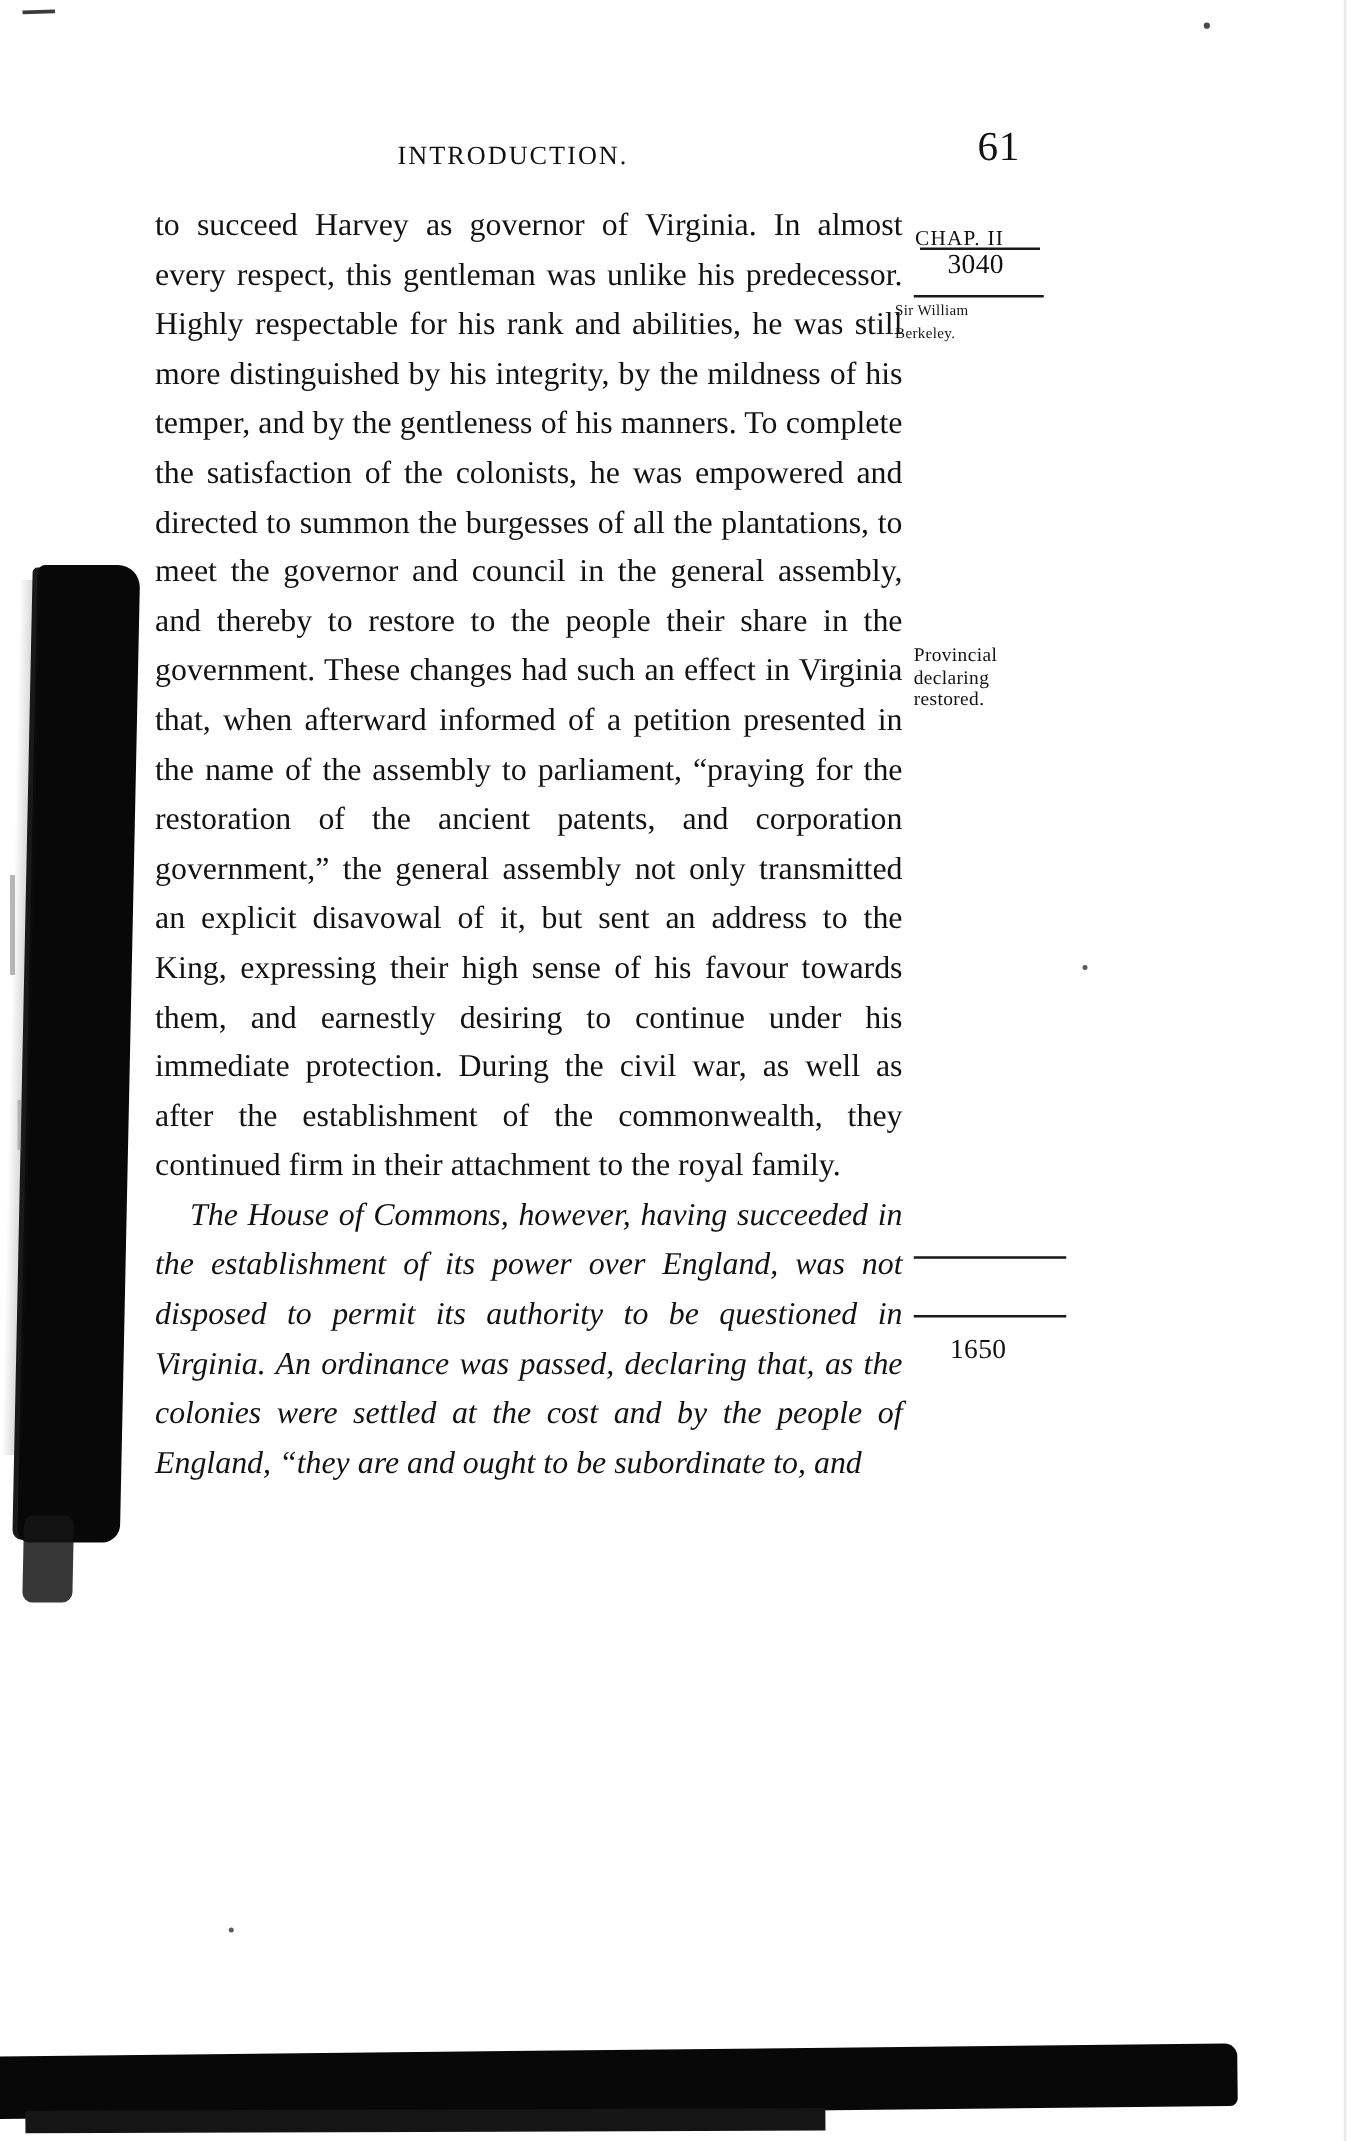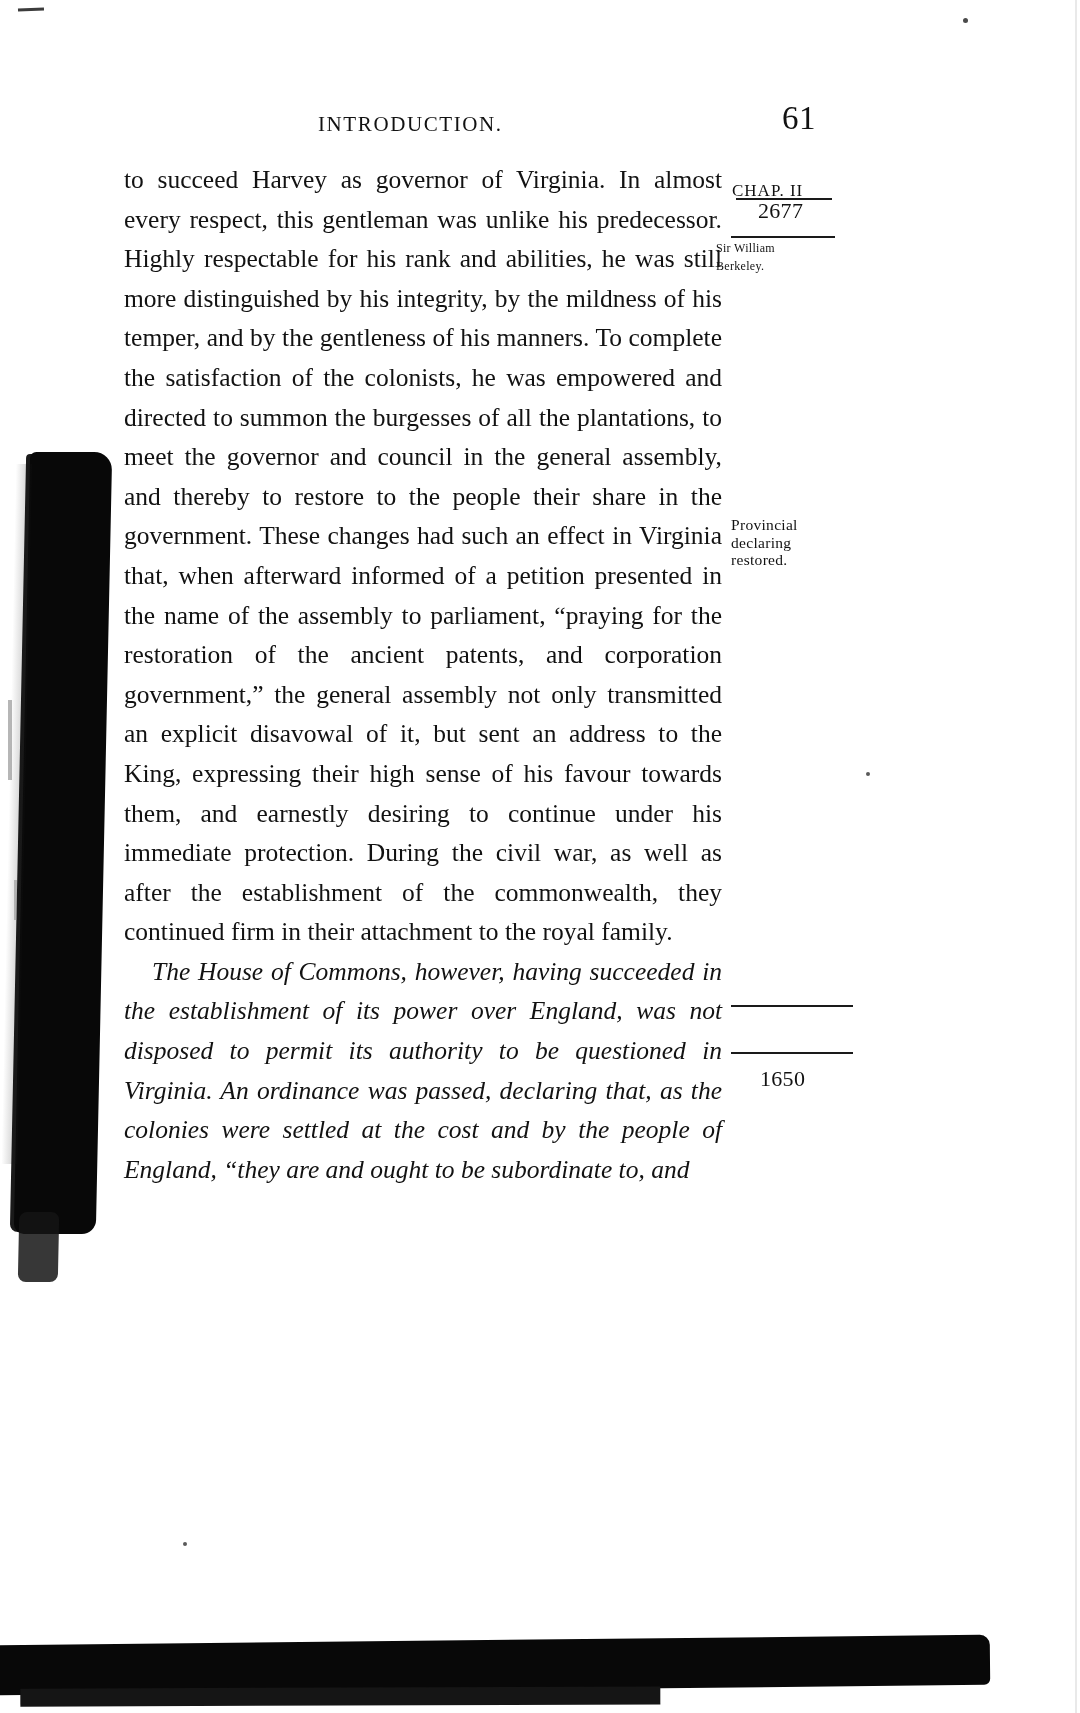--- a/index.html
+++ b/index.html
@@ -255,21 +255,21 @@
   <div id="page-number">61</div>
 </div>
 
 <div id="text-column">
   <p class="para">to succeed Harvey as governor of Virginia. In almost every respect, this gentleman was unlike his predecessor. Highly respectable for his rank and abilities, he was still more distinguished by his integrity, by the mildness of his temper, and by the gentleness of his manners. To complete the satisfaction of the colonists, he was empowered and directed to summon the burgesses of all the plantations, to meet the governor and council in the general assembly, and thereby to restore to the people their share in the government. These changes had such an effect in Virginia that, when afterward informed of a petition presented in the name of the assembly to parliament, “praying for the restoration of the ancient patents, and corporation government,” the general assembly not only transmitted an explicit disavowal of it, but sent an address to the King, expressing their high sense of his favour towards them, and earnestly desiring to continue under his immediate protection. During the civil war, as well as after the establishment of the commonwealth, they continued firm in their attachment to the royal family.</p>
   <p class="para indent">The House of Commons, however, having succeeded in the establishment of its power over England, was not disposed to permit its authority to be questioned in Virginia. An ordinance was passed, declaring that, as the colonies were settled at the cost and by the people of England, “they are and ought to be subordinate to, and</p>
 </div>
 
 <div class="margin-note small-caps" id="note-chapter">CHAP. II</div>
 <div id="rule-under-chapter"></div>
-<div class="margin-note" id="note-year-1637">2677</div>
+<div class="margin-note" id="note-year-1637">3040</div>
 <div id="rule-under-1637"></div>
 <div class="margin-note" id="note-berkeley">Sir William Berkeley.</div>
 <div class="margin-note" id="note-assembly">Provincial declaring restored.</div>
 <div id="rule-above-1650"></div>
 <div class="margin-note" id="note-year-1650">1650</div>
 <div id="rule-under-1650"></div>
 
 <div id="scan-bottom-bar"></div>
 
 </body></html>

